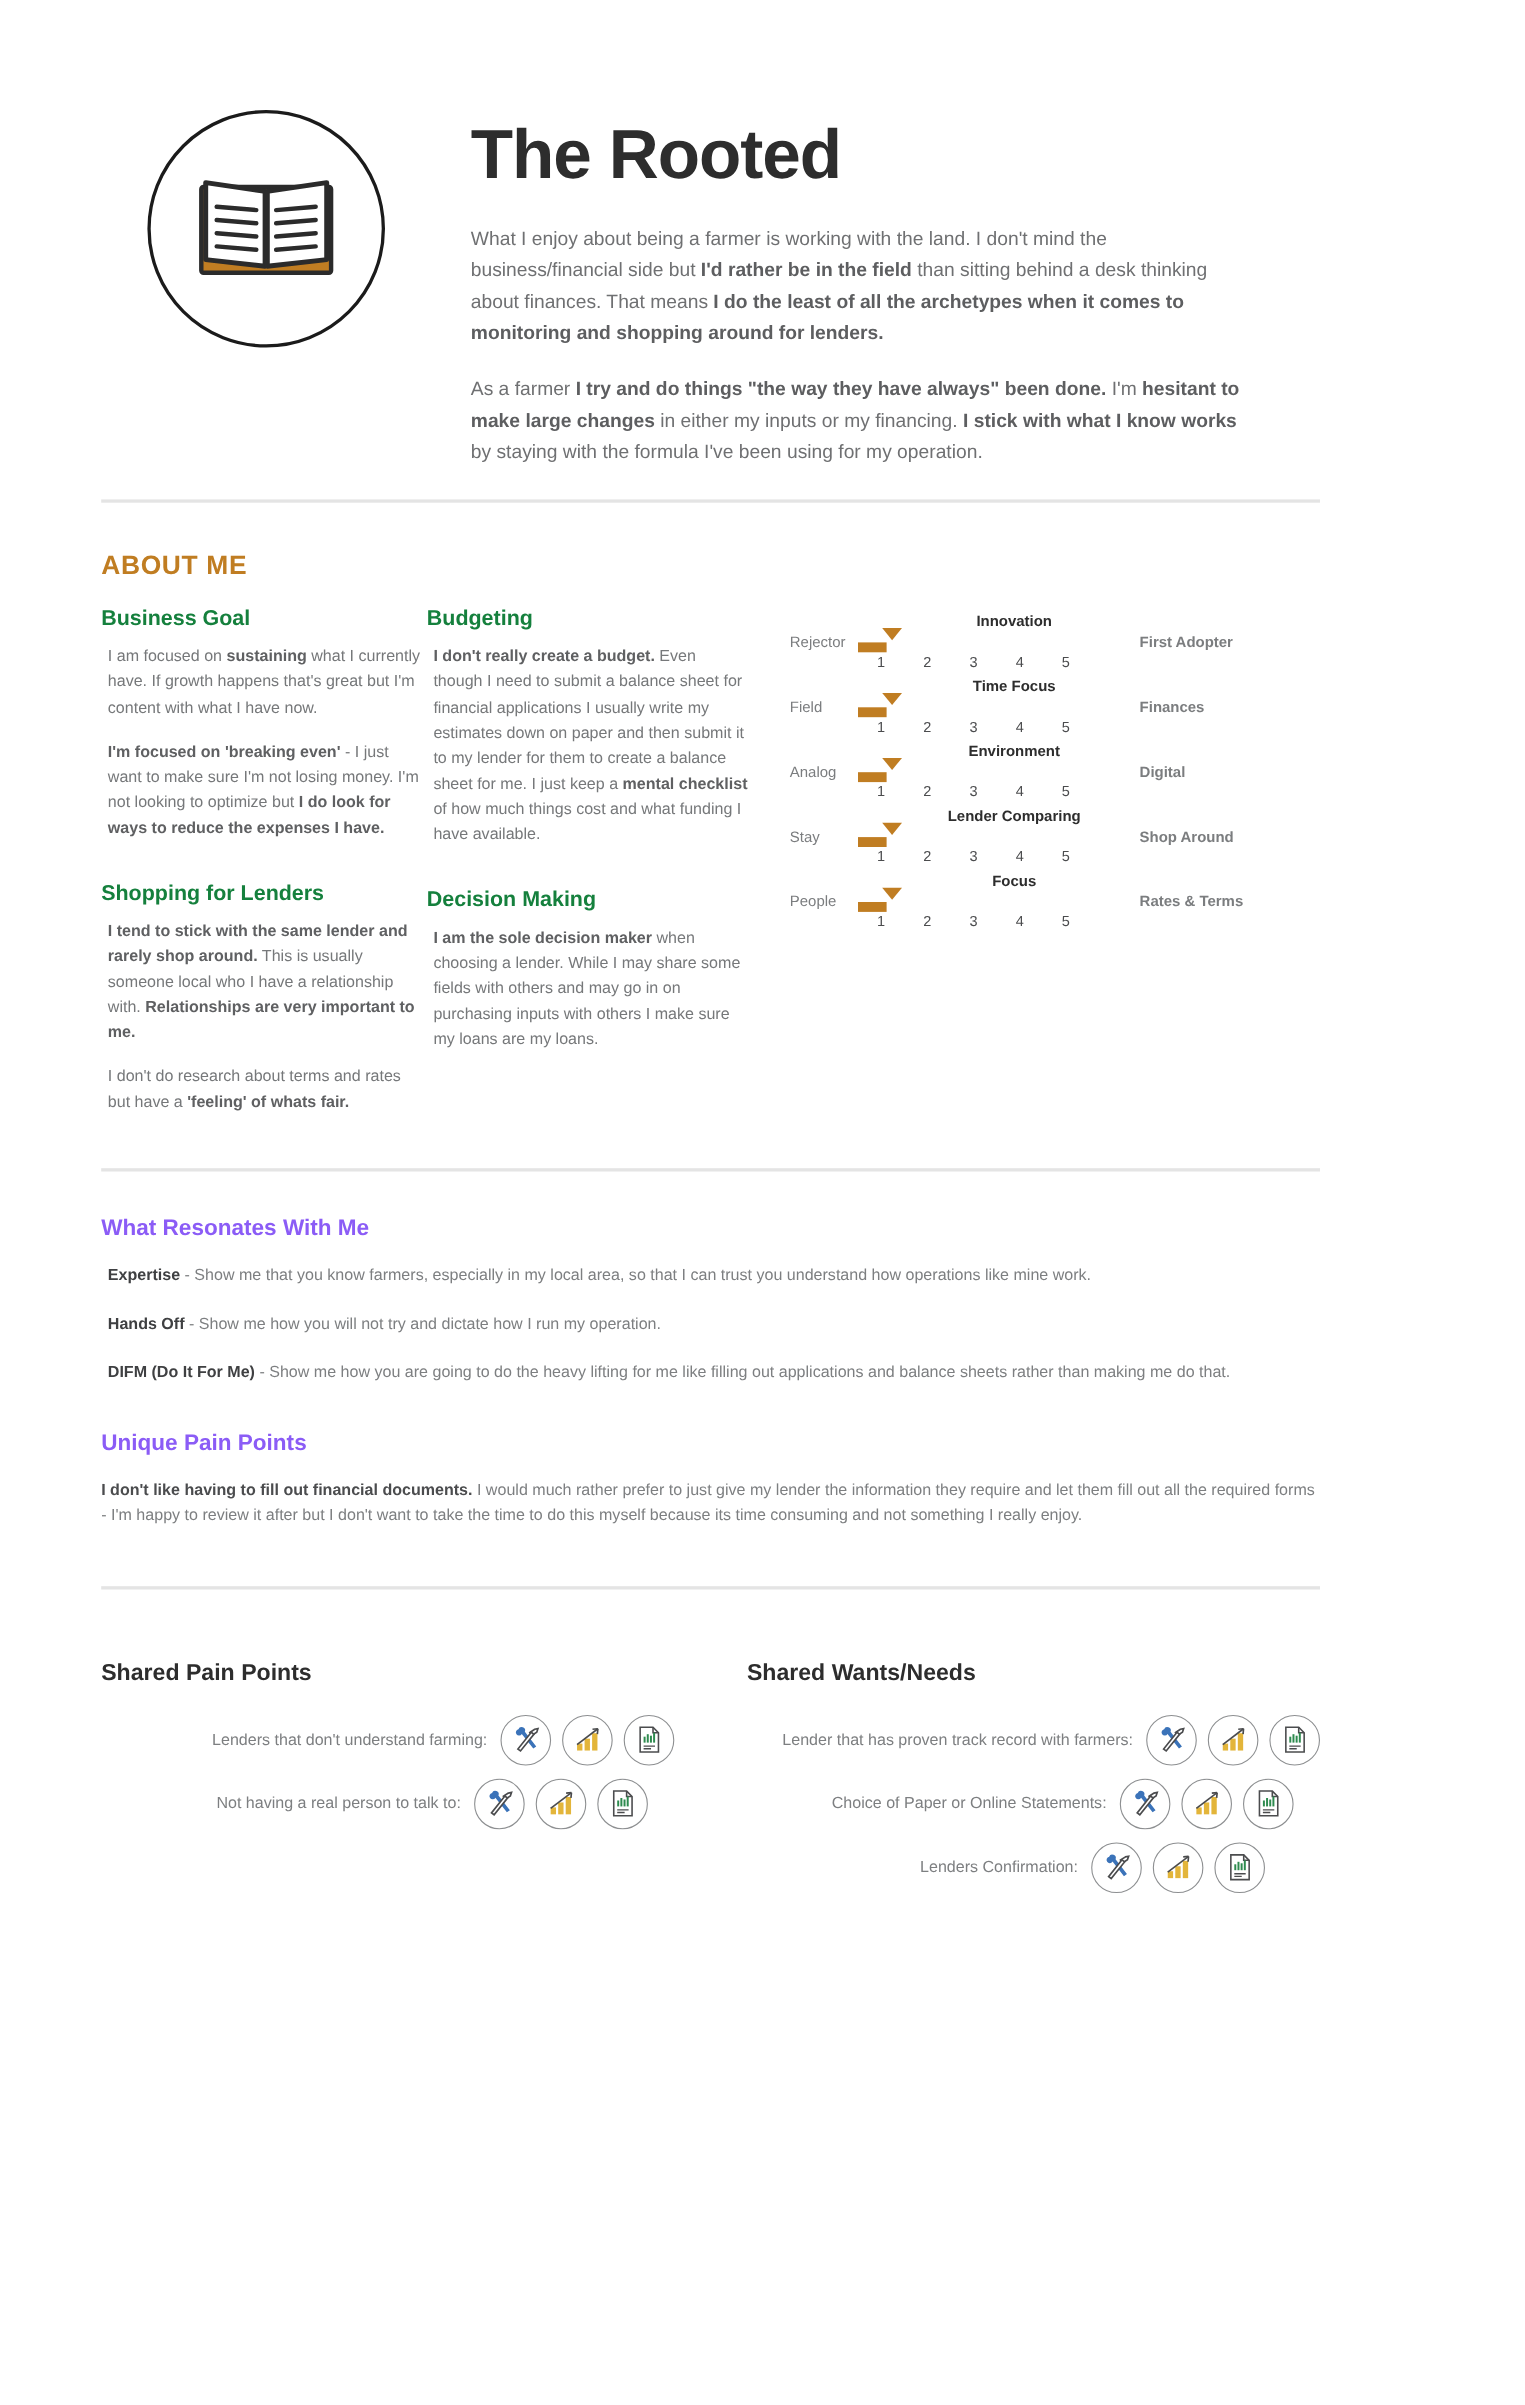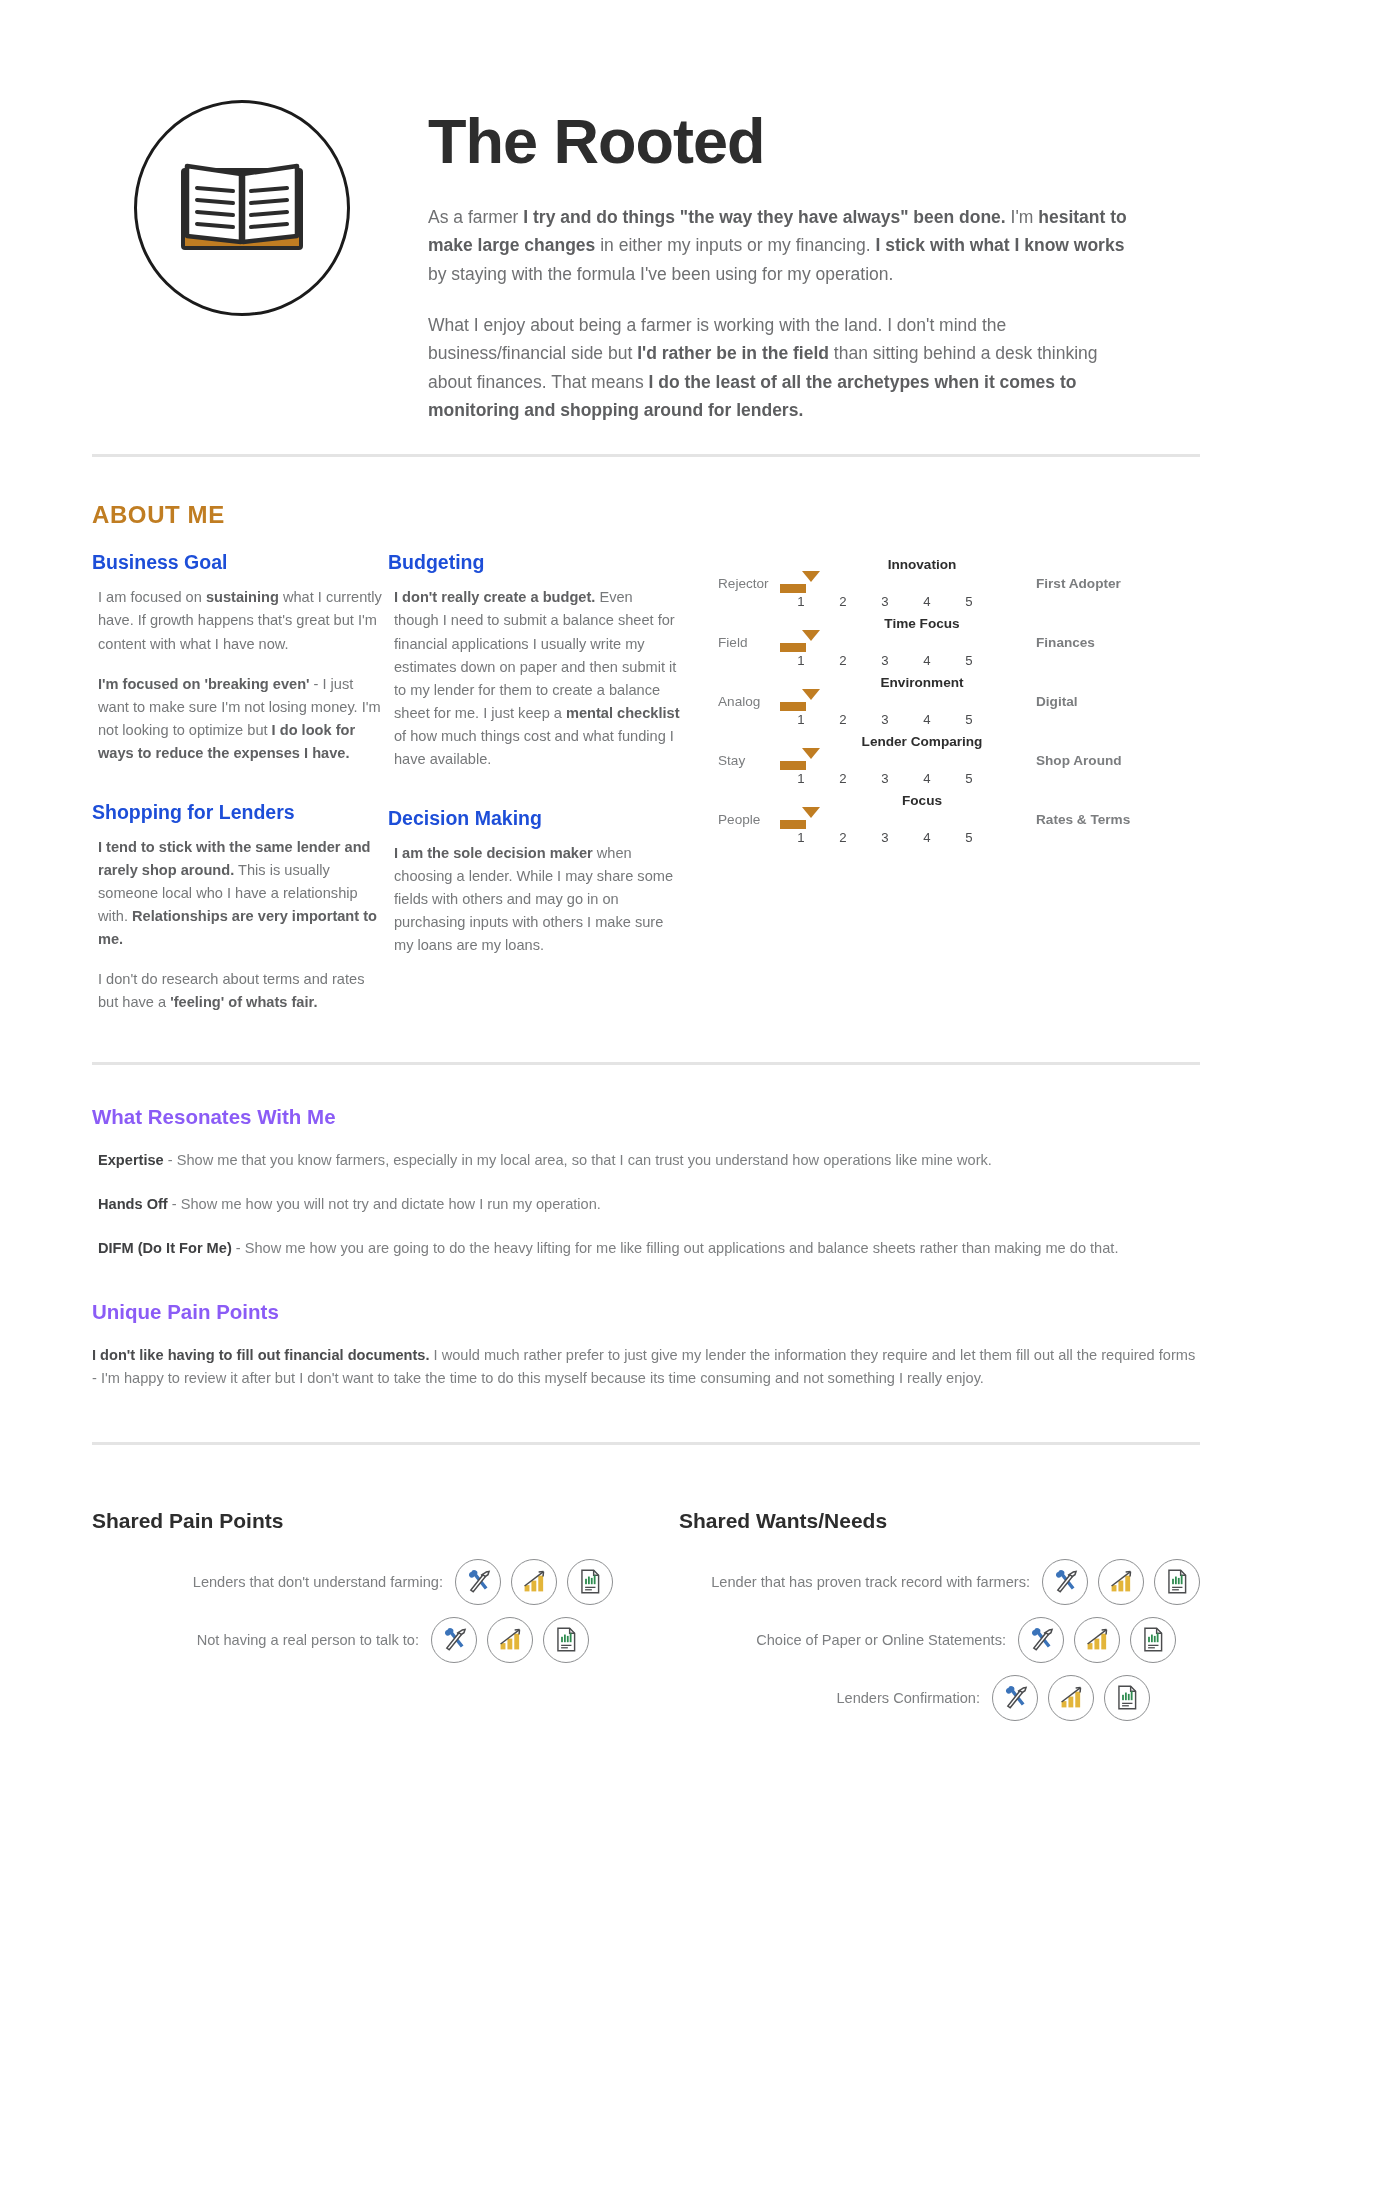--- a/index.html
+++ b/index.html
@@ -35,21 +35,21 @@
   
   .about-head {
     font-size: 24px; font-weight: bold; color: #c07d22; letter-spacing: 0.6px;
     margin: 44px 0 22px 0;
   }
   .about-grid { display: flex; gap: 0; }
   .about-col { width: 292px; flex: 0 0 292px; }
   .about-col.second { margin-left: 4px; }
   .sliders-col { flex: 1; padding-left: 38px; padding-top: 6px; }
 
-  .blk-title { font-size: 19.5px; font-weight: bold; color: #1d4ed8; margin: 0 0 12px 0; }
+  .blk-title { font-size: 19.5px; font-weight: bold; color: #15803d; margin: 0 0 12px 0; }
   .blk-body { font-size: 14.6px; line-height: 1.58; color: #76787a; padding-left: 6px; }
   .blk-body p { margin: 0 0 17px 0; }
   .blk-body p:last-child { margin-bottom: 0; }
   .blk-body b { font-weight: bold; color: #5f6062; }
   .blk-group { margin-bottom: 36px; }
   .blk-group:last-child { margin-bottom: 0; }
   .row2 { margin-top: 22px; }
 
   
   .slider-unit { margin-bottom: 7px; }
@@ -129,22 +129,22 @@
               <line x1="84" y1="57" x2="120" y2="54"></line>
               <line x1="84" y1="69" x2="120" y2="66"></line>
               <line x1="84" y1="81" x2="120" y2="78"></line>
             </g>
           </svg>
         </span>
       </div>
     </div>
     <div class="hero-body">
       <h1 class="hero-title">The Rooted</h1>
+      <p class="hero-para"><span>What I enjoy about being a farmer is working with the land. I don't mind the business/financial side but </span><b>I'd rather be in the field</b><span> than sitting behind a desk thinking about finances. That  means </span><b>I do the least of all the archetypes when it comes to monitoring and shopping around for lenders.</b></p>
       <p class="hero-para"><span>As a farmer </span><b>I try and do things "the way they have always" been done.</b><span> I'm </span><b>hesitant to make large changes</b><span> in either my inputs or my financing.  </span><b>I stick with what I know works</b><span> by staying with the formula I've been using for my operation.</span></p>
-      <p class="hero-para"><span>What I enjoy about being a farmer is working with the land. I don't mind the business/financial side but </span><b>I'd rather be in the field</b><span> than sitting behind a desk thinking about finances. That  means </span><b>I do the least of all the archetypes when it comes to monitoring and shopping around for lenders.</b></p>
     </div>
   </div>
 
   <div class="rule"></div>
 
   <h2 class="about-head">ABOUT ME</h2>
 
   <div class="about-grid">
 
     <div class="about-col">

